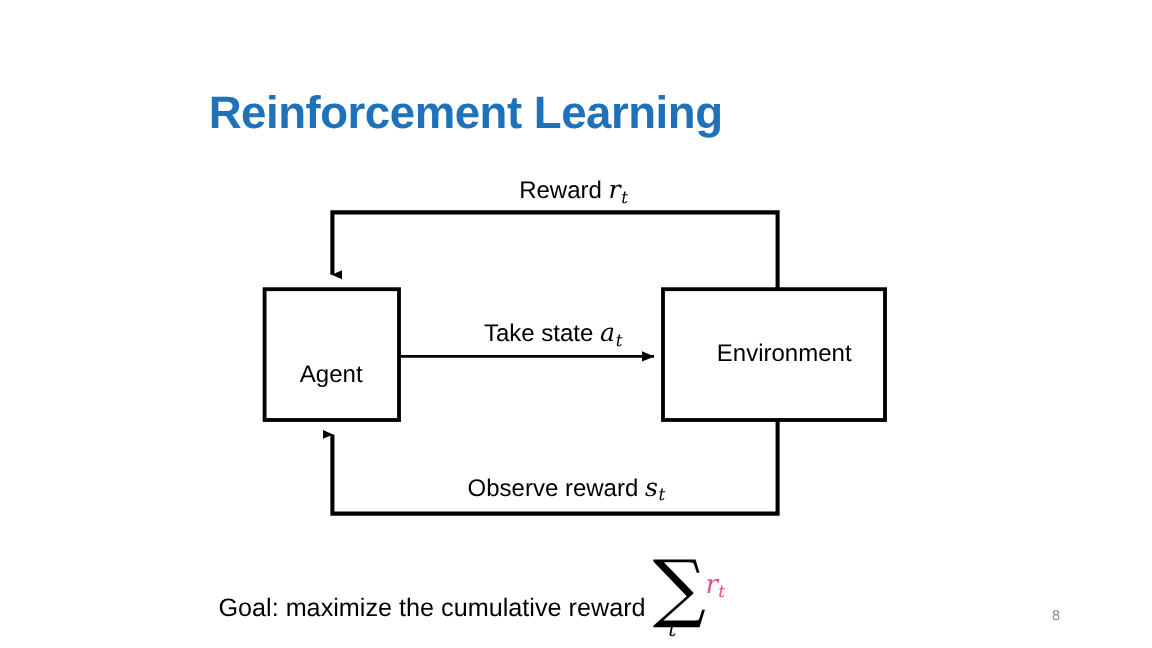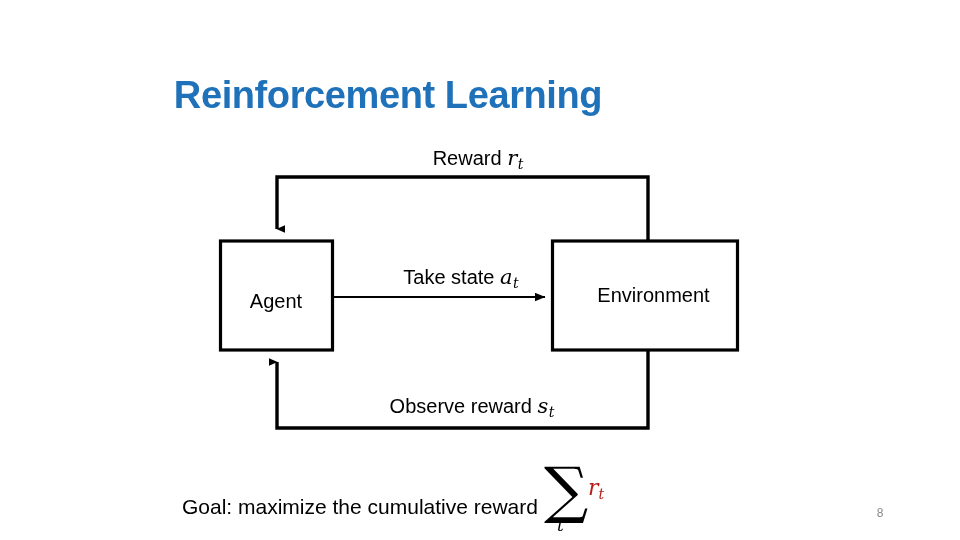--- a/index.html
+++ b/index.html
@@ -101,21 +101,21 @@
     left: 0;
     top: 396px;
     width: 960px;
     text-align: center;
     transform: translateX(-8px);
   }
 
   
   #agent-label {
     left: 219px;
-    top: 291px;
+    top: 302px;
     width: 114px;
   }
   #environment-label {
     left: 551px;
     top: 285px;
     width: 205px;
   }
 
   
   #goal-line {
@@ -156,21 +156,21 @@
     font-size: 17px;
     color: #000;
   }
   .sum-operand {
     position: absolute;
     left: 44px;
     top: 4px;
     font-family: "DejaVu Serif", "Liberation Serif", serif;
     font-style: italic;
     font-size: 22px;
-    color: #b91c1c;
+    color: #ec4899;
     white-space: nowrap;
   }
   .sum-operand .sub {
     font-size: 14px;
     vertical-align: -0.28em;
   }
 
   
   #page-number {
     position: absolute;

